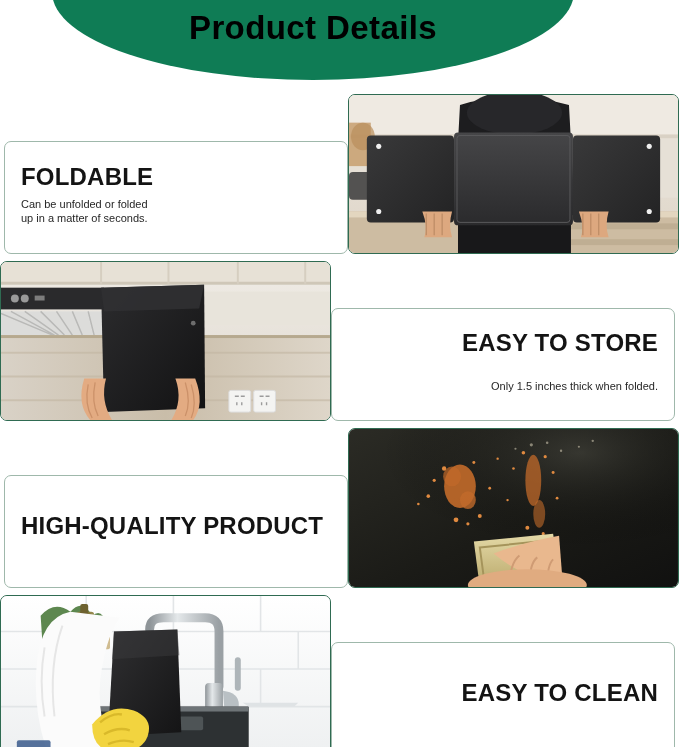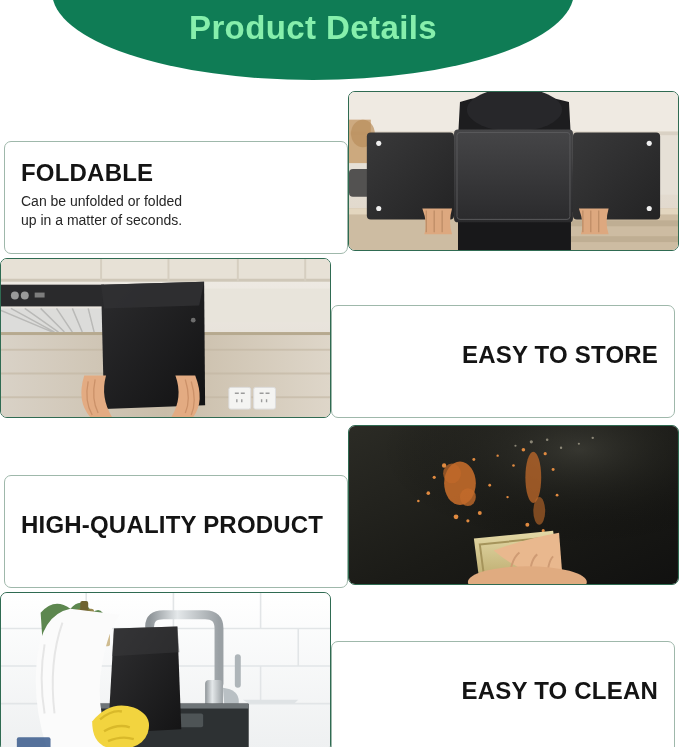--- a/index.html
+++ b/index.html
@@ -23,21 +23,21 @@
     width: 522px;
     height: 176px;
     background: #0f7c55;
     border-radius: 50% / 50%;
     display: flex;
     align-items: flex-end;
     justify-content: center;
     overflow: hidden;
   }
   .header-title {
-    color: #86efac;
+    color: #000000;
     font-size: 33px;
     font-weight: bold;
     letter-spacing: 0.4px;
     line-height: 1;
     padding-bottom: 36px;
     white-space: nowrap;
   }
 
   
   .rows {
@@ -52,21 +52,21 @@
     height: 166px;
     margin-bottom: 1px;
   }
   .row-inner {
     position: absolute;
     left: 0;
     top: 0;
     width: 679px;
     height: 166px;
     display: flex;
-    align-items: center;
+    align-items: flex-end;
   }
 
   
   .text-card {
     box-sizing: border-box;
     width: 345px;
     height: 113px;
     border: 1px solid #9fb8ab;
     border-radius: 7px;
     background: #ffffff;
@@ -83,21 +83,21 @@
   .card-heading {
     font-size: 24px;
     font-weight: bold;
     color: #141414;
     letter-spacing: 0.2px;
     line-height: 1.16;
     margin: 0 0 6px 0;
     white-space: nowrap;
   }
   .card-body {
-    font-size: 14px;
+    font-size: 11px;
     font-weight: normal;
     color: #262626;
     line-height: 1.32;
     margin: 0;
     white-space: pre-line;
   }
 
   
   .photo {
     box-sizing: border-box;
@@ -227,20 +227,21 @@
           <path d="M101 26 L205 23 L200 47 L104 50 Z" fill="#303032" opacity="0.9"></path>
           <circle cx="194" cy="62" r="2.4" fill="#6d6d6d"></circle>
           <path d="M84 118 q-8 26 6 42 h22 q-12 -20 -6 -42 z" fill="#e3ab82"></path>
           <path d="M88 124 q-4 20 4 34 M95 122 q-4 20 3 34" stroke="#cb9169" stroke-width="1.3" fill="none"></path>
           <path d="M196 118 q10 26 -2 42 h-22 q12 -20 4 -42 z" fill="#e3ab82"></path>
           <path d="M192 124 q6 20 0 34 M186 122 q6 20 0 34" stroke="#cb9169" stroke-width="1.3" fill="none"></path>
         </svg>
       </div>
       <div class="text-card right">
         <div class="card-heading">EASY TO STORE</div>
+        <div class="card-body">Only 1.5 inches thick when folded.</div>
       </div>
     </div>
   </div>
 
   <div class="row row3">
     <div class="row-inner">
       <div class="text-card left">
         <div class="card-heading">HIGH-QUALITY PRODUCT</div>
       </div>
       <div class="photo right">

